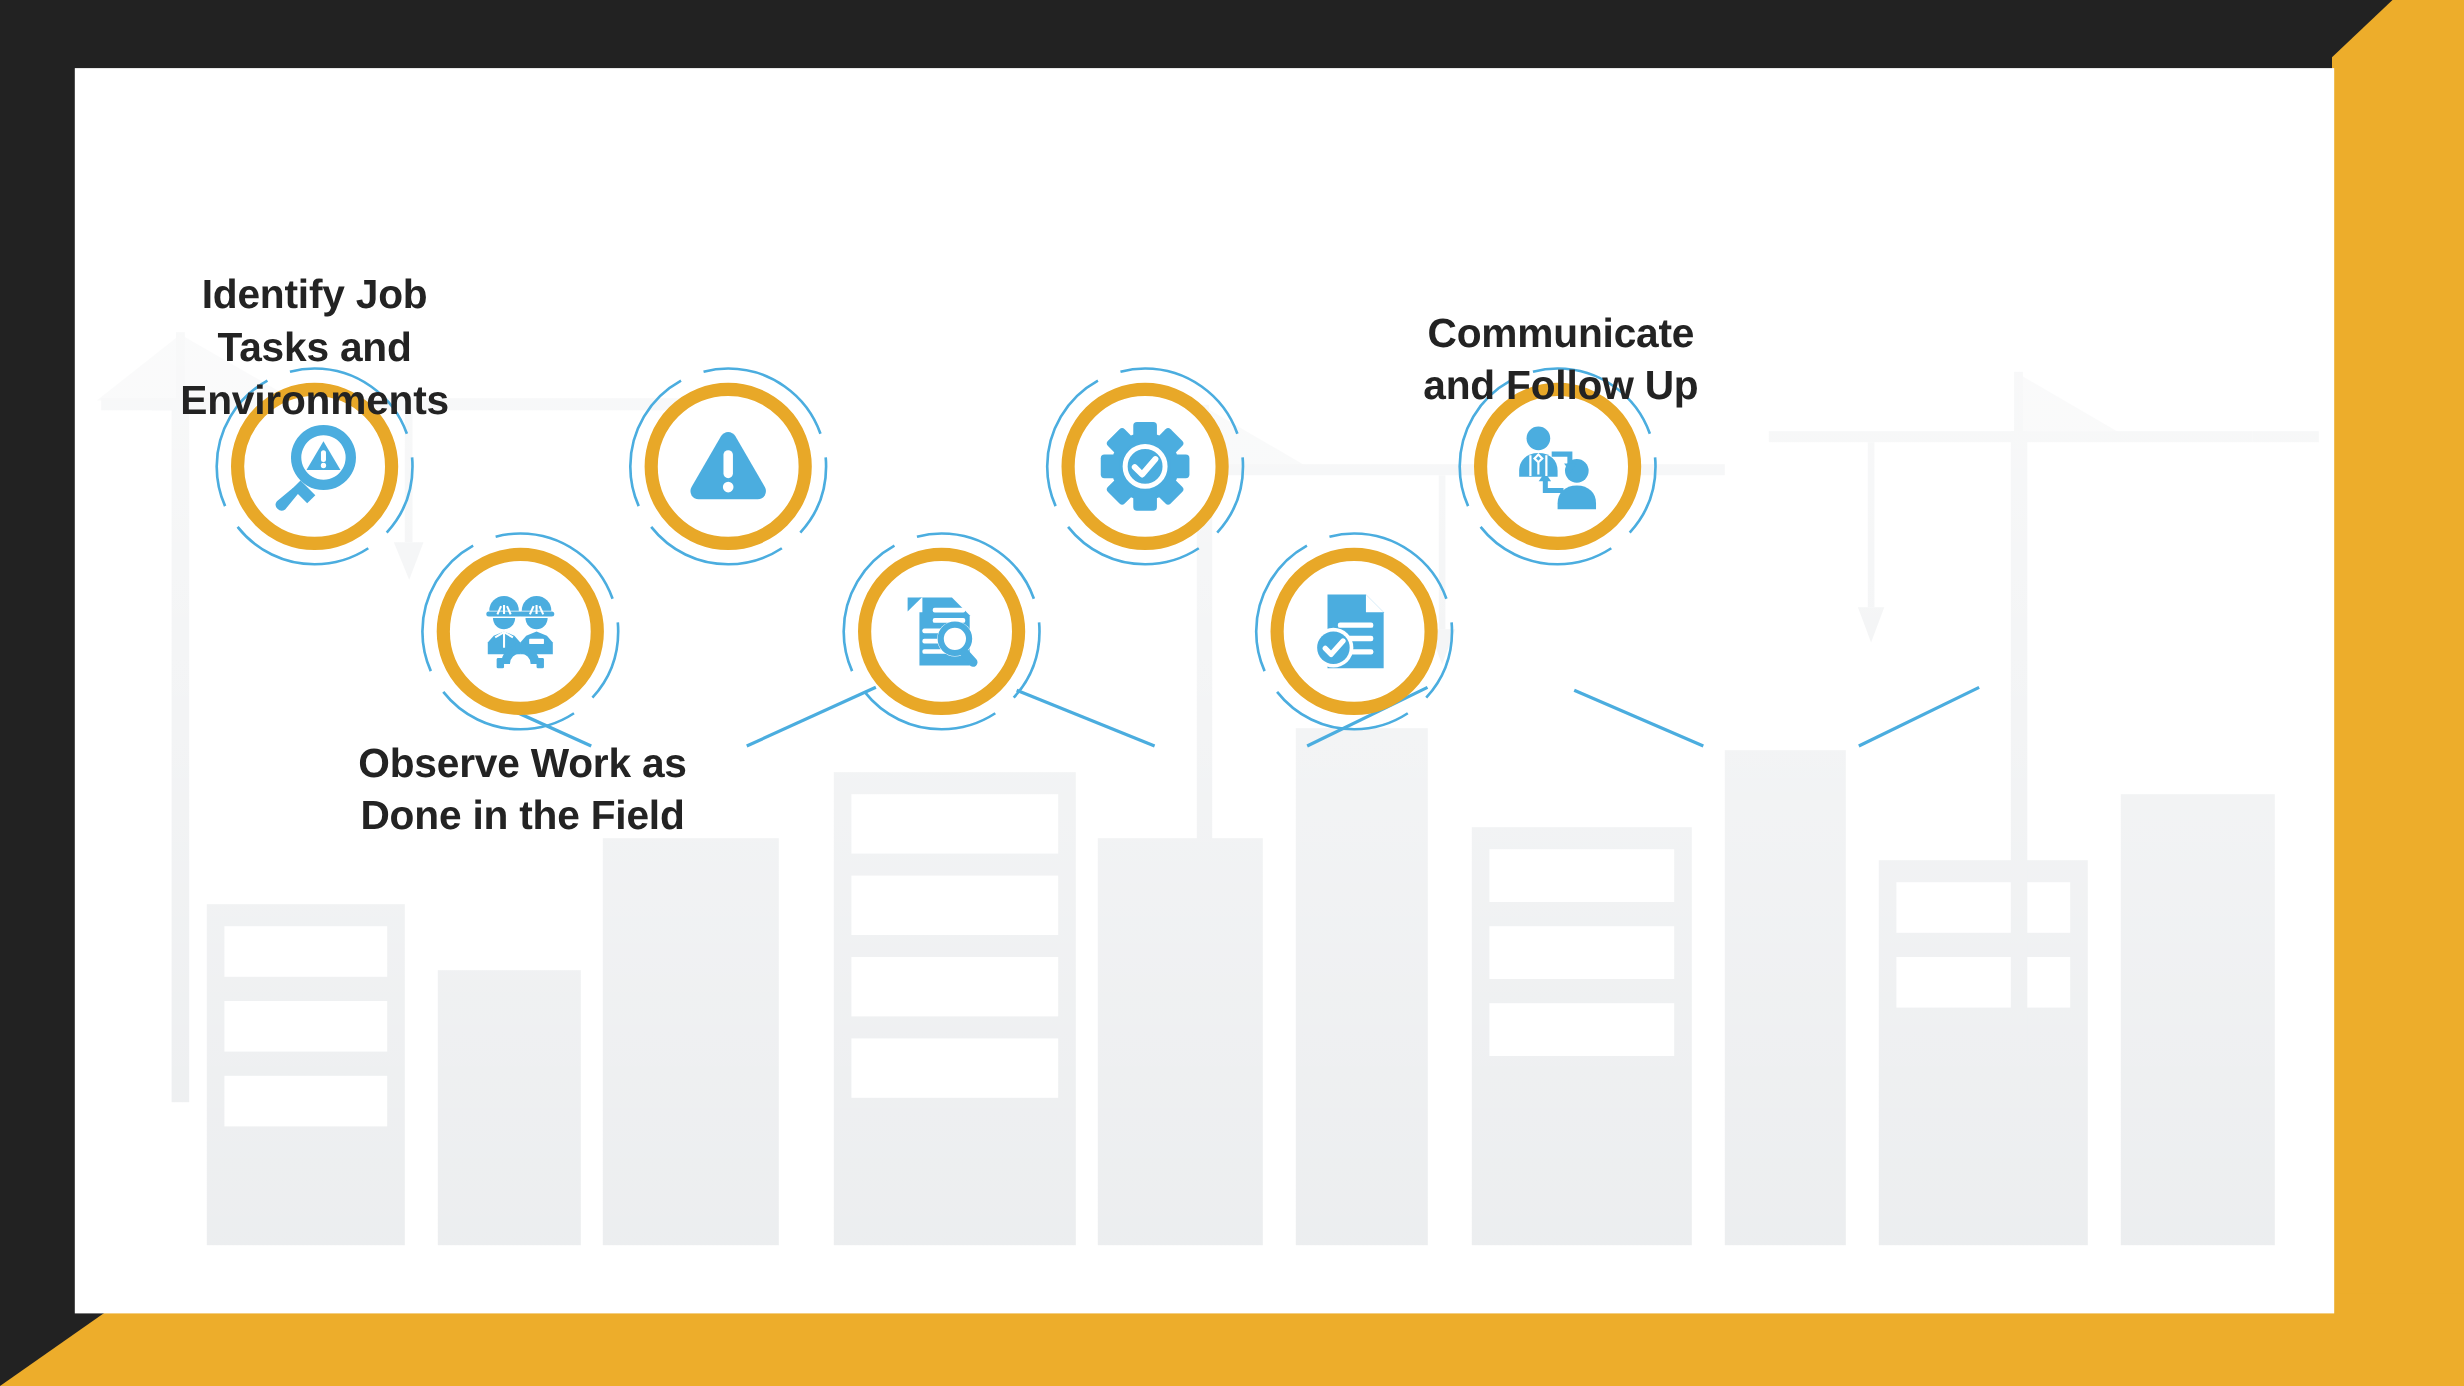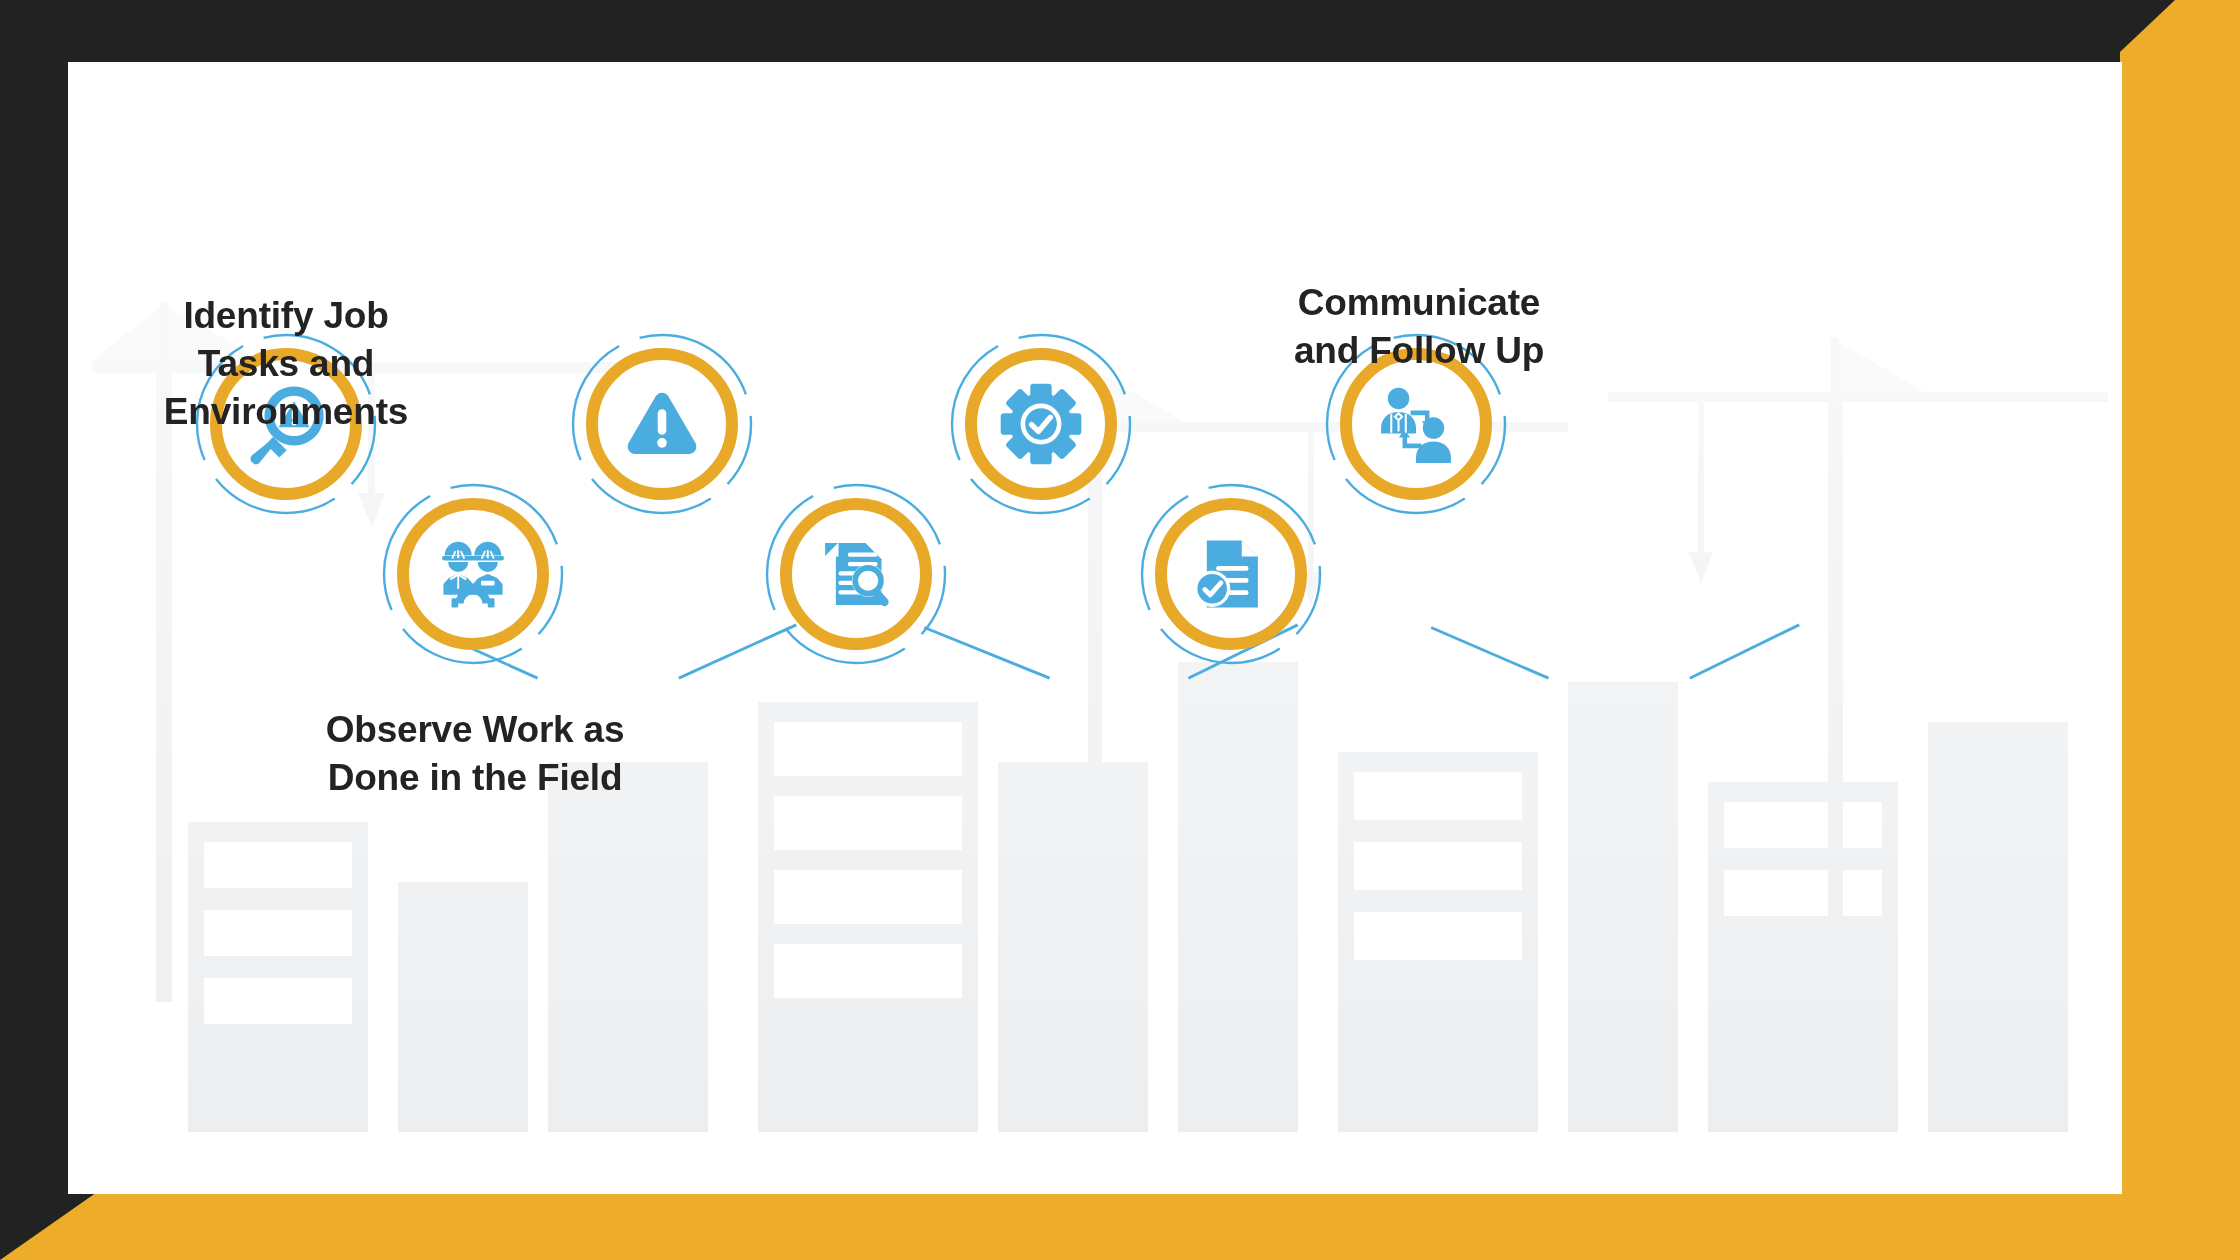--- a/index.html
+++ b/index.html
@@ -390,22 +390,22 @@
           <g stroke="#ffffff" stroke-width="1.5" fill="none">
             <path d="M19 24 l-2.6 2.6 l2.6 2.6 l2.6 -2.6 z"></path>
             <path d="M19 29.5 v8"></path>
             <path d="M13.6 24.5 v14"></path>
             <path d="M24.4 24.5 v14"></path>
           </g>
         </svg>
       </div>
     </div>
 
-    <div class="label top" style="left:218px;  top:182px;margin-top:48px;">Identify Job
+    <div class="label top" style="left:218px;  top:182px;">Identify Job
 Tasks and
 Environments</div>
-    <div class="label bottom" style="left:407px;  top:644px;">Observe Work as
+    <div class="label bottom" style="left:407px;  top:608px;">Observe Work as
 Done in the Field</div>
     <div class="label top" style="left:1351px; top:217px;">Communicate
 and Follow Up</div>
 
   </div>
 </div>
 
 </body></html>

